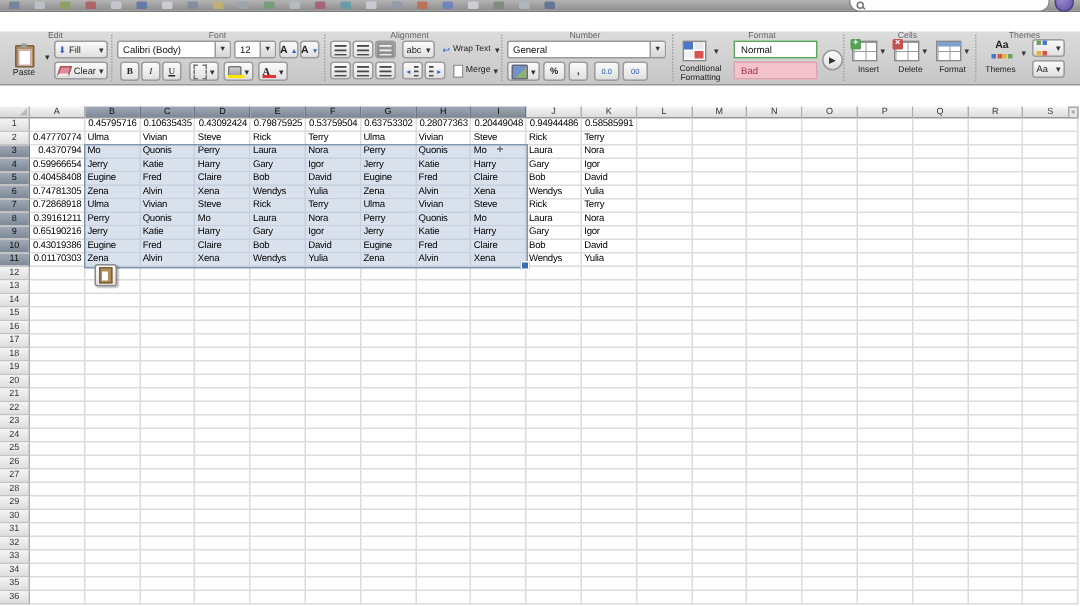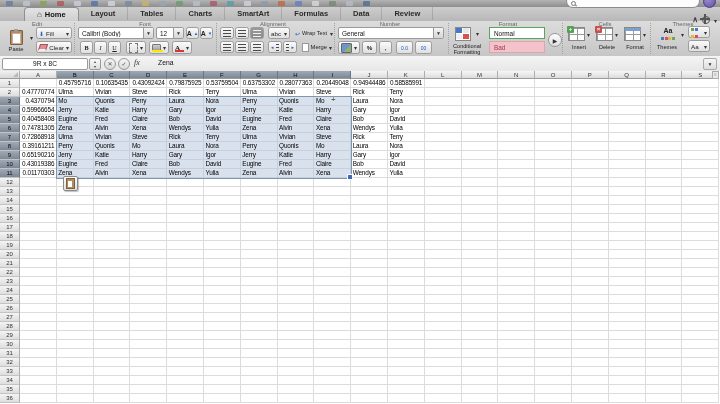--- a/index.html
+++ b/index.html
@@ -144,37 +144,20 @@
       <span class="stub" style="left: 312px; background: rgb(211, 214, 218);"></span>
       <span class="stub" style="left: 329px; background: rgb(122, 138, 120);"></span>
       <span class="stub" style="left: 346px; background: rgb(181, 186, 194);"></span>
       <span class="stub" style="left: 363px; background: rgb(88, 110, 144);"></span>
     </div>
   <div id="searchbox">
     <span class="mag"></span>
   </div>
   <div id="roundbtn"></div>
 
-  <div id="tabbar">
-    <div id="tabs">
-        <div class="tab active"><span class="house">⌂</span>Home</div>
-        <div class="tab">Layout</div>
-        <div class="tab">Tables</div>
-        <div class="tab">Charts</div>
-        <div class="tab">SmartArt</div>
-        <div class="tab">Formulas</div>
-        <div class="tab">Data</div>
-        <div class="tab">Review</div>
-      </div>
-    <div id="tabright">
-      <span id="chev">∧</span>
-      <span class="gear"></span>
-      <span class="dna">▾</span>
-    </div>
-  </div>
 
   <div id="ribbon">
     <div class="glabel" style="left:8px;width:58px;">Edit</div>
     <div class="glabel" style="left:110px;width:70px;">Font</div>
     <div class="glabel" style="left:238px;width:70px;">Alignment</div>
     <div class="glabel" style="left:355px;width:70px;">Number</div>
     <div class="glabel" style="left:478px;width:60px;">Format</div>
     <div class="glabel" style="left:575px;width:60px;">Cells</div>
     <div class="glabel" style="left:658px;width:50px;">Themes</div>
 
@@ -336,29 +319,20 @@
     <div class="rbtn" style="left:688px;top:5px;width:22px;height:12px;justify-content:center;">
       <span><span class="sq" style="background:#6fa15c;"></span><span class="sq" style="background:#4a78c4;"></span><br><span class="sq" style="background:#e3b53a;"></span><span class="sq" style="background:#d8534f;"></span></span>
       <span class="dna">▾</span>
     </div>
     <div class="rbtn" style="left:688px;top:19px;width:22px;height:12px;justify-content:center;">
       <span>Aa</span>
       <span class="dna">▾</span>
     </div>
   </div>
 
-  <div id="fbar">
-    <div id="namebox">9R x 8C</div>
-    <div id="stepper">▴<br>▾</div>
-    <div class="fico" style="left:104px;">✕</div>
-    <div class="fico" style="left:118px;">✓</div>
-    <span id="fxi">fx</span>
-    <span id="fvalue">Zena</span>
-    <div id="fdrop">▼</div>
-  </div>
 
   <div id="sheet">
       <div class="hrow">
         <div class="corner"></div>
         <div class="ch" style="width: 36.8px;">A</div>
         <div class="ch sel" style="width: 36.8px;">B</div>
         <div class="ch sel" style="width: 36.8px;">C</div>
         <div class="ch sel" style="width: 36.8px;">D</div>
         <div class="ch sel" style="width: 36.8px;">E</div>
         <div class="ch sel" style="width: 36.8px;">F</div>

